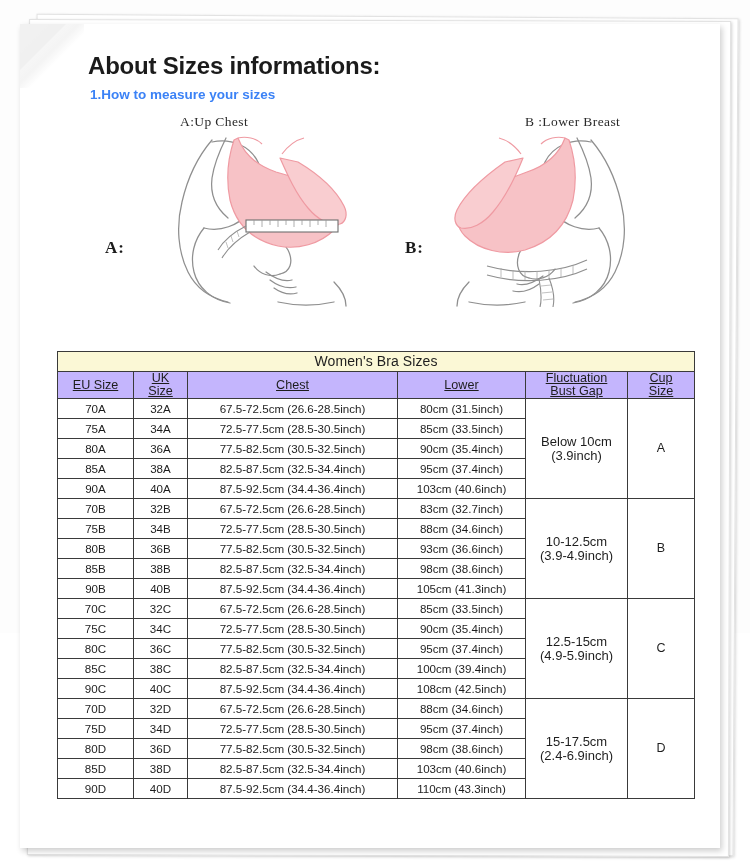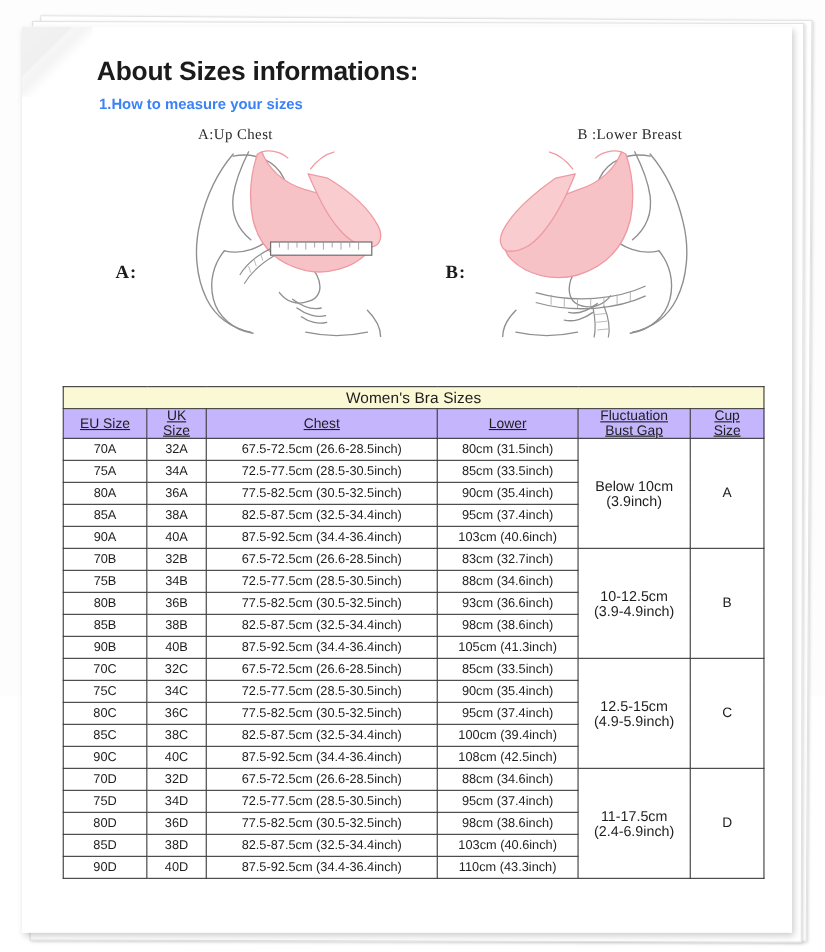--- a/index.html
+++ b/index.html
@@ -438,21 +438,21 @@
               <td>90C</td>
               <td>40C</td>
               <td>87.5-92.5cm (34.4-36.4inch)</td>
               <td>108cm (42.5inch)</td>
             </tr>
             <tr>
               <td>70D</td>
               <td>32D</td>
               <td>67.5-72.5cm (26.6-28.5inch)</td>
               <td>88cm (34.6inch)</td>
-              <td class="grp-cell" rowspan="5"><span>11-17.5cm</span><br><span>(2.4-6.9inch)</span></td>
+              <td class="grp-cell" rowspan="5"><span>15-17.5cm</span><br><span>(2.4-6.9inch)</span></td>
               <td class="cup-cell" rowspan="5">D</td>
             </tr>
             <tr>
               <td>75D</td>
               <td>34D</td>
               <td>72.5-77.5cm (28.5-30.5inch)</td>
               <td>95cm (37.4inch)</td>
             </tr>
             <tr>
               <td>80D</td>

